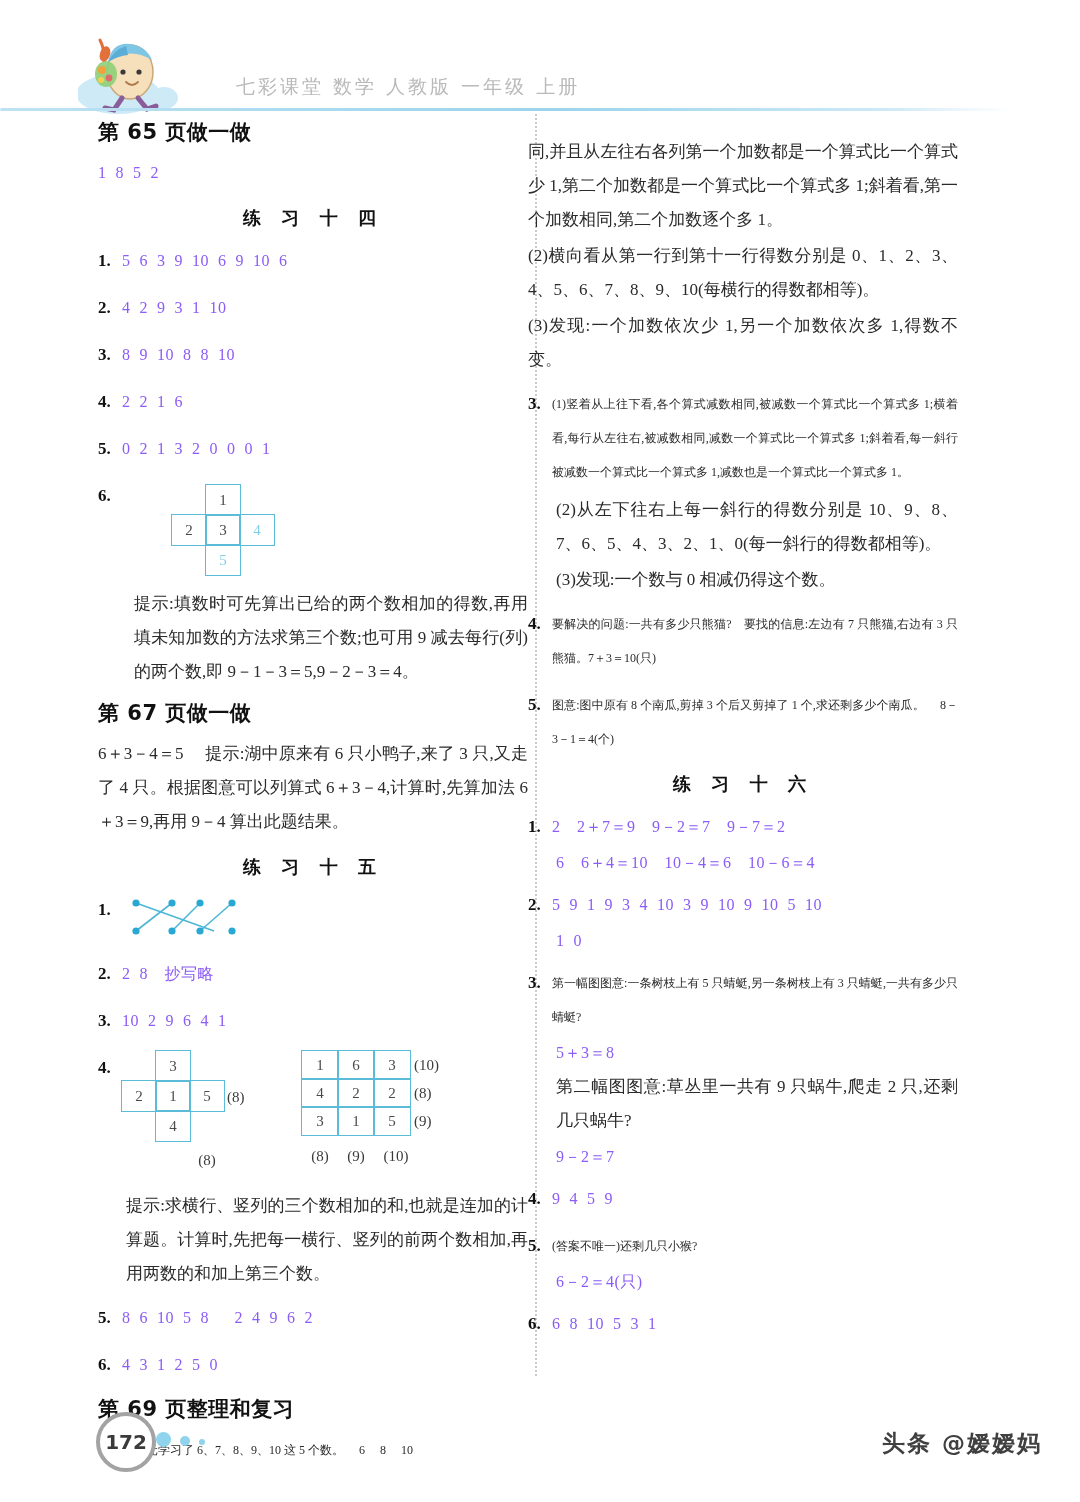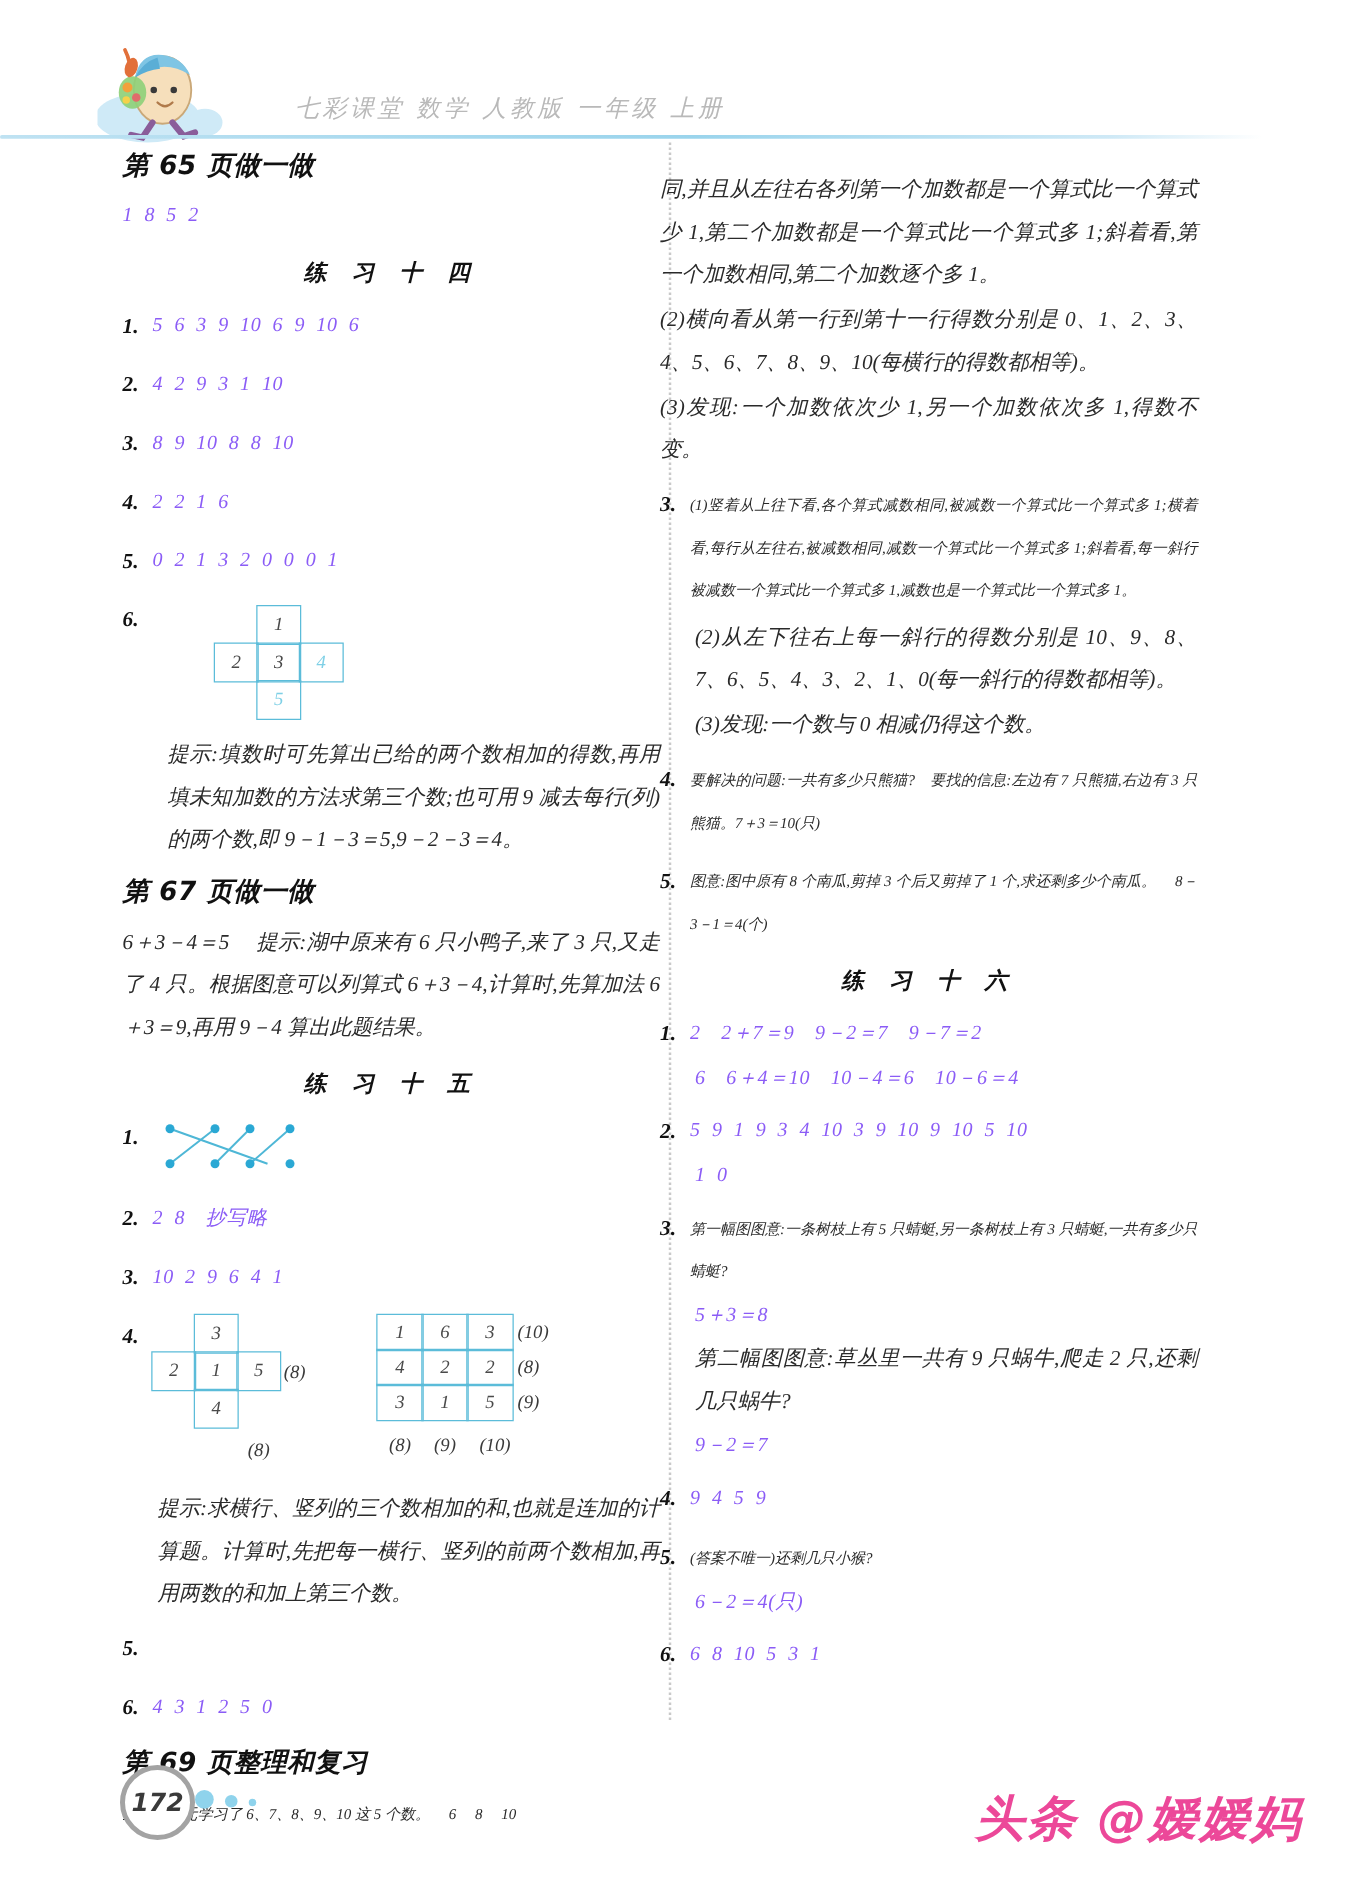--- a/index.html
+++ b/index.html
@@ -11,21 +11,20 @@
   body {
     font-family: "Liberation Serif", "DejaVu Serif", serif;
     color: #1a1a1a;
   }
   #page {
     position: relative;
     width: 1080px;
     height: 1502px;
     background: #ffffff;
     overflow: hidden;
-    font-style: italic;
   }
 
   
   #header {
     position: absolute;
     left: 0;
     top: 26px;
     width: 1080px;
     height: 86px;
   }
@@ -220,23 +219,23 @@
   .dot {
     position: absolute;
     border-radius: 50%;
     background: #8fd3ec;
   }
   #watermark {
     position: absolute;
     right: 38px;
     top: 28px;
     font-family: "DejaVu Sans", "Liberation Sans", sans-serif;
-    font-size: 39px;
+    font-size: 23px;
     font-weight: bold;
-    color: #ec4899;
+    color: #404040;
     letter-spacing: 2px;
     white-space: nowrap;
   }
 </style>
 </head>
 <body>
 
 <div id="page">
 
   <div id="header">
@@ -398,20 +397,21 @@
             </span>
           </span>
 
         </span>
       </div>
 
       <div class="hint" style="margin-top:12px;">提示:求横行、竖列的三个数相加的和,也就是连加的计算题。计算时,先把每一横行、竖列的前两个数相加,再用两数的和加上第三个数。</div>
 
       <div class="item">
         <span class="num">5.</span>
+        <span class="ans">8  6  10  5  8 　 2  4  9  6  2</span>
       </div>
       <div class="item">
         <span class="num">6.</span>
         <span class="ans">4  3  1  2  5  0</span>
       </div>
 
       <div class="sec-head" style="margin-top:8px;">第 69 页整理和复习</div>
 
       <div class="item">
         <span class="num">1.</span>

